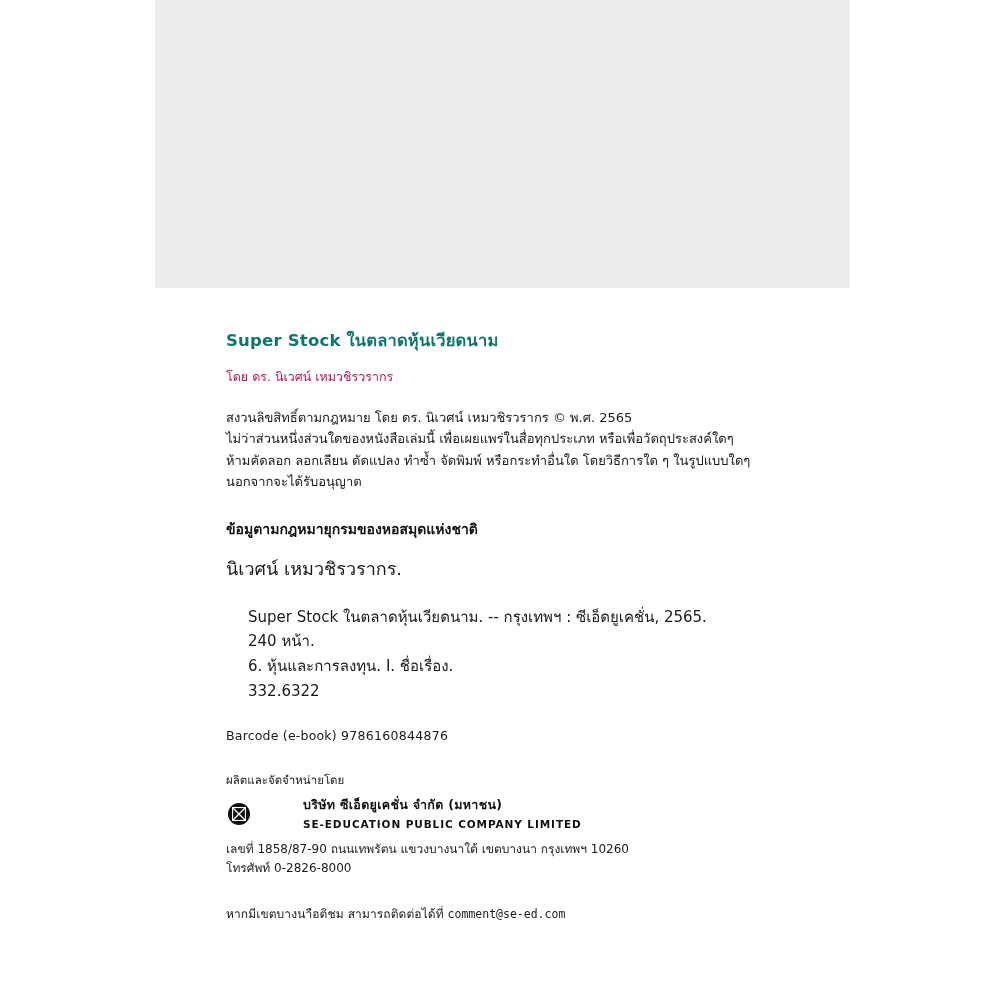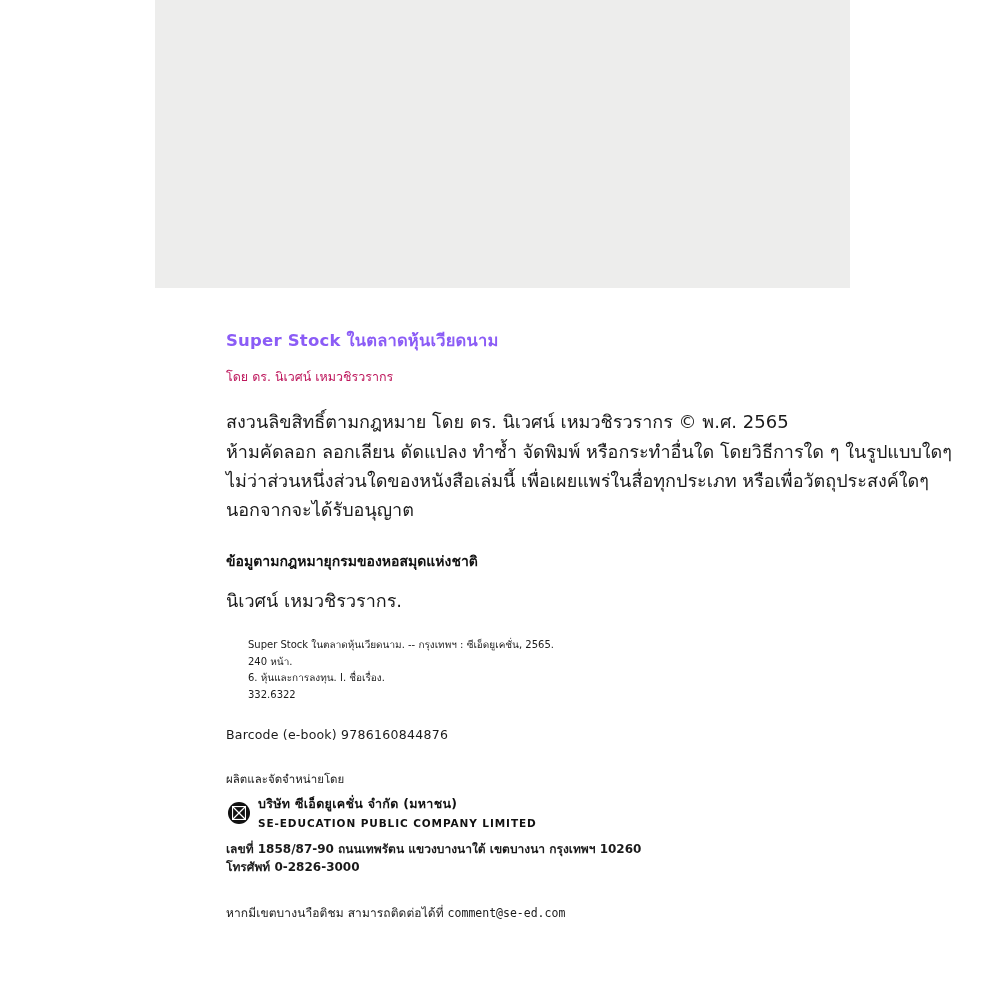--- a/index.html
+++ b/index.html
@@ -33,48 +33,48 @@
     left: 226px;
     top: 330px;
     width: 620px;
   }
   .book-title {
     font-size: 16.5px;
     font-weight: bold;
     letter-spacing: 0.2px;
     margin: 0 0 16px 0;
     line-height: 1.3;
-    color: #8b5cf6;
+    color: #0f766e;
   }
   .author {
     font-size: 12.5px;
     margin: 0 0 20px 0;
     color: #be185d;
   }
   .copyright {
-    font-size: 18px;
+    font-size: 13px;
     line-height: 1.62;
     margin: 0 0 26px 0;
     color: #1a1a1a;
   }
   .copyright div {
     white-space: nowrap;
   }
   .section-head {
     font-size: 14px;
     font-weight: bold;
     margin: 0 0 14px 0;
     color: #111;
   }
   .cip-author {
     font-size: 18px;
     margin: 0 0 22px 0;
   }
   .cip-lines {
-    font-size: 10px;
+    font-size: 15px;
     line-height: 1.65;
     margin: 0 0 24px 0;
     padding-left: 22px;
   }
   .cip-lines div {
     white-space: nowrap;
   }
   .barcode-row {
     font-size: 12.5px;
     margin: 0 0 28px 0;
@@ -106,41 +106,41 @@
     position: relative;
     flex: 0 0 auto;
   }
   .logo svg {
     position: absolute;
     left: 4px;
     top: 4px;
   }
   .pub-names {
     line-height: 1.18;
+    margin-left: 45px;
   }
   .pub-th {
     font-size: 12.5px;
     font-weight: bold;
     letter-spacing: 0.3px;
     color: #111;
   }
   .pub-en {
     font-size: 10.5px;
     font-weight: bold;
     letter-spacing: 0.9px;
     color: #111;
   }
   .address {
     font-size: 12px;
     line-height: 1.55;
     margin: 0 0 26px 0;
   }
   .address div {
     white-space: nowrap;
-    font-weight: bold;
   }
   .contact {
     font-size: 12px;
     letter-spacing: 0.1px;
   }
   .contact .email {
     font-family: "DejaVu Sans Mono", "Liberation Mono", monospace;
     font-size: 11.5px;
     letter-spacing: 0;
   }
@@ -153,22 +153,22 @@
   <div class="cover-image"></div>
 
   <div class="content">
 
     <h1 class="book-title">Super Stock ในตลาดหุ้นเวียดนาม</h1>
 
     <div class="author">โดย ดร. นิเวศน์ เหมวชิรวรากร</div>
 
     <div class="copyright">
       <div>สงวนลิขสิทธิ์ตามกฎหมาย โดย ดร. นิเวศน์ เหมวชิรวรากร © พ.ศ. 2565</div>
+      <div>ไม่ว่าส่วนหนึ่งส่วนใดของหนังสือเล่มนี้ เพื่อเผยแพร่ในสื่อทุกประเภท หรือเพื่อวัตถุประสงค์ใดๆ</div>
       <div>ห้ามคัดลอก ลอกเลียน ดัดแปลง ทำซ้ำ จัดพิมพ์ หรือกระทำอื่นใด โดยวิธีการใด ๆ ในรูปแบบใดๆ</div>
-      <div>ไม่ว่าส่วนหนึ่งส่วนใดของหนังสือเล่มนี้ เพื่อเผยแพร่ในสื่อทุกประเภท หรือเพื่อวัตถุประสงค์ใดๆ</div>
       <div>นอกจากจะได้รับอนุญาต</div>
     </div>
 
     <div class="section-head">ข้อมูตามกฎหมายุกรมของหอสมุดแห่งชาติ</div>
 
     <div class="cip-author">นิเวศน์ เหมวชิรวรากร.</div>
 
     <div class="cip-lines">
       <div>Super Stock ในตลาดหุ้นเวียดนาม. -- กรุงเทพฯ : ซีเอ็ดยูเคชั่น, 2565.</div>
       <div>240 หน้า.</div>
@@ -192,21 +192,21 @@
         </svg>
       </span>
       <span class="pub-names">
         <span class="pub-th">บริษัท ซีเอ็ดยูเคชั่น จำกัด (มหาชน)</span><br>
         <span class="pub-en">SE-EDUCATION PUBLIC COMPANY LIMITED</span>
       </span>
     </div>
 
     <div class="address">
       <div>เลขที่ 1858/87-90 ถนนเทพรัตน แขวงบางนาใต้ เขตบางนา กรุงเทพฯ 10260</div>
-      <div>โทรศัพท์ 0-2826-3000</div>
+      <div>โทรศัพท์ 0-2826-8000</div>
     </div>
 
     <div class="contact">
       <span>หากมีเขตบางนาือติชม สามารถติดต่อได้ที่ </span><span class="email">comment@se-ed.com</span>
     </div>
 
   </div>
 </div>
 
 </body></html>

